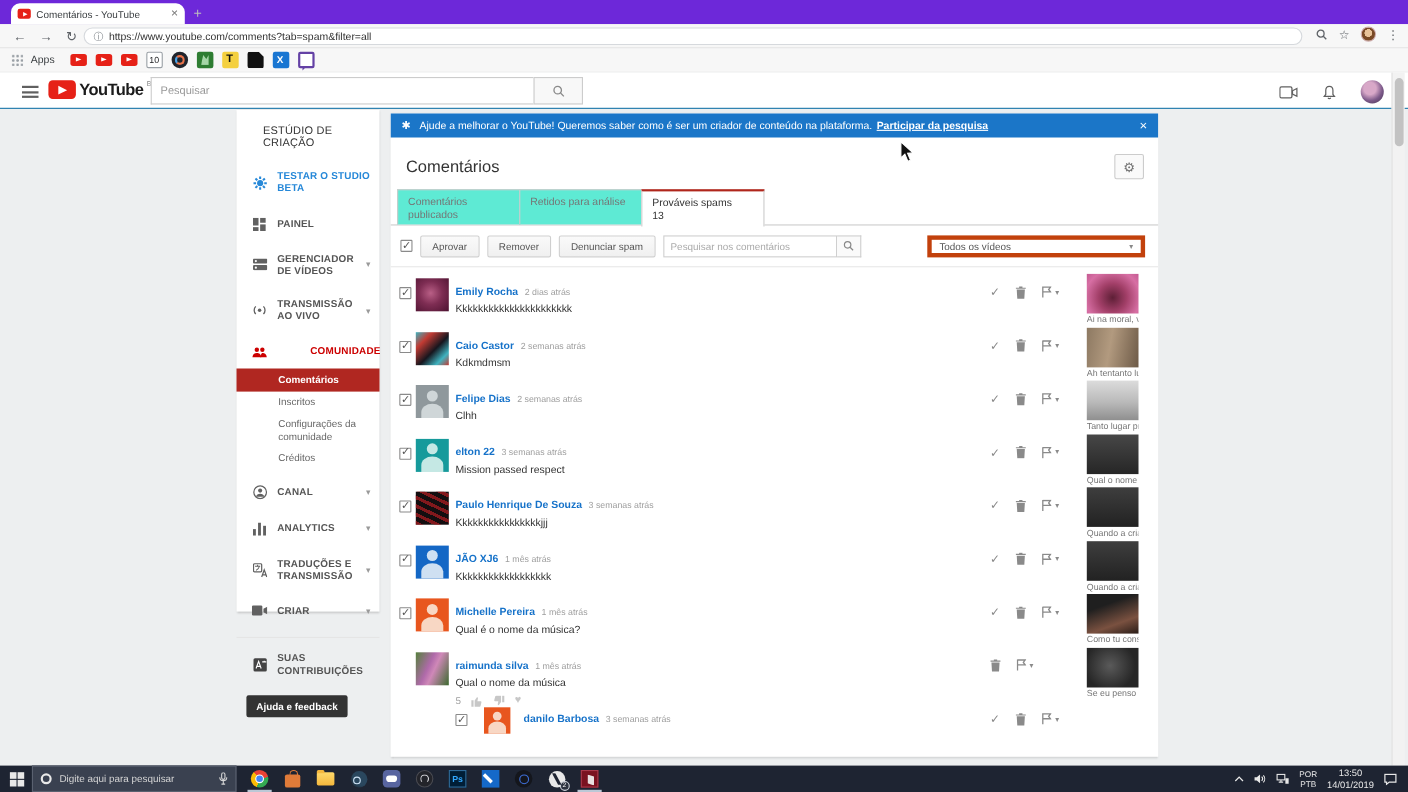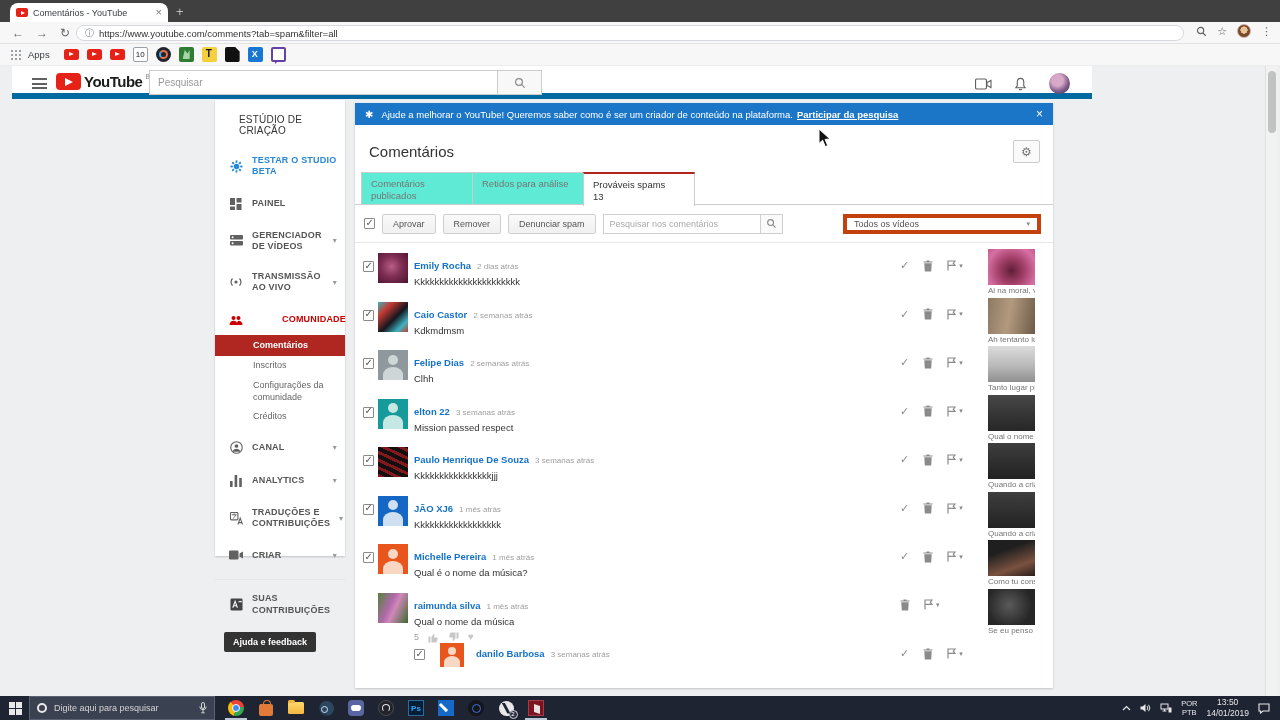--- a/index.html
+++ b/index.html
@@ -1,19 +1,19 @@
 <!DOCTYPE html>
 <html><head>
 <meta charset="utf-8">
 <style>
   * { margin:0; padding:0; box-sizing:border-box; }
   html,body { width:1280px; height:720px; overflow:hidden; font-family:"Liberation Sans", sans-serif; background:#edeff0; }
 
   
-  #titlebar { position:absolute; left:0; top:0; width:1280px; height:22px; background:#404040; }
+  #titlebar { position:absolute; left:0; top:0; width:1280px; height:22px; background:#6d28d9; }
   .btab { position:absolute; left:10px; top:3px; width:158px; height:19px; background:#fff; border-radius:8px 8px 0 0; display:flex; align-items:center; padding:0 6px; gap:5px; }
   .btab .fav { width:12px; height:9px; background:#e62117; border-radius:2px; position:relative; flex:0 0 auto;}
   .btab .fav::after { content:""; position:absolute; left:4.5px; top:2.5px; border-left:4px solid #fff; border-top:2px solid transparent; border-bottom:2px solid transparent; }
   .btab .ttl { font-size:9px; color:#3c4043; white-space:nowrap; overflow:hidden; flex:1; }
   .btab .tclose { font-size:11px; color:#7a7a7a; line-height:1; }
   .newtab { position:absolute; left:176px; top:4px; color:#bdbdbd; font-size:13px; }
 
   #navbar { position:absolute; left:0; top:22px; width:1280px; height:22px; background:#f7f7f7; border-bottom:1px solid #e2e2e2; display:flex; align-items:center; }
   .navic { color:#5f6368; font-size:12px; margin-left:12px; }
   #omnibox { position:absolute; left:76px; top:3px; width:1108px; height:16px; background:#fff; border:1px solid #d6d9dd; border-radius:8px; display:flex; align-items:center; padding:0 8px; gap:5px; }
@@ -36,21 +36,21 @@
   .bm-green::after{content:"";position:absolute;left:4px;top:3px;width:7px;height:9px;background:#a5d6a7;clip-path:polygon(0 100%,30% 0,70% 40%,100% 0,100% 100%);}
   .bm-yellow { background:#f4d03f; }
   .bm-yellow::after{content:"T";position:absolute;left:4px;top:1px;color:#111;font-size:10px;font-weight:bold;}
   .bm-black { background:#111; clip-path:polygon(0 0,70% 0,100% 30%,100% 100%,0 100%); }
   .bm-blue { background:#1976d2; }
   .bm-blue::after{content:"X";position:absolute;left:4px;top:1.5px;color:#fff;font-size:9px;font-weight:bold;}
   .bm-chat { background:#fff; border:2px solid #6441a5; border-radius:2px; }
   .bm-chat::after{content:"";position:absolute;left:2px;bottom:-4px;border-top:4px solid #6441a5;border-right:4px solid transparent;}
 
   
-  #ytheader { position:absolute; left:12px; top:66px; width:1080px; height:33px; background:#fff; border-bottom:6px solid #0369a1; }
+  #ytheader { position:absolute; left:0; top:66px; width:1280px; height:33px; background:#fff; border-bottom:1px solid #0369a1; }
   .burger { position:absolute; left:20px; top:12px; width:15px; height:11px; border-top:2px solid #606060; border-bottom:2px solid #606060; }
   .burger::after{content:"";position:absolute;left:0;top:2.5px;width:15px;height:2px;background:#606060;}
   .ytlogo { position:absolute; left:44px; top:7px; display:flex; align-items:flex-start; gap:3px; }
   .ytlogo .play { width:25px; height:17px; background:#e62117; border-radius:4px; position:relative; }
   .ytlogo .play::after { content:""; position:absolute; left:9px; top:4.5px; border-left:8px solid #fff; border-top:4px solid transparent; border-bottom:4px solid transparent; }
   .ytlogo .word { font-size:15px; font-weight:bold; color:#1b1b1b; letter-spacing:-0.5px; line-height:17px;}
   .ytlogo sup { font-size:6.5px; color:#888; font-weight:normal; }
   .ytsearch { position:absolute; left:137px; top:4px; display:flex; }
   .ytsearch input { width:348px; height:25px; border:1px solid #ccc; border-right:none; font-size:10px; padding:0 8px; color:#111; outline:none;}
   .ytsearch input::placeholder { color:#999; }
@@ -362,21 +362,21 @@
     <div class="sb-item">
       <span class="sb-ic">
           <svg class="gi" width="13" height="13" viewBox="0 0 14 14">
             <rect x="0.5" y="0.5" width="8" height="8" rx="1" fill="none" stroke="#616161" stroke-width="1.2"></rect>
             <line x1="2" y1="3" x2="7" y2="3" stroke="#616161"></line>
             <line x1="4.5" y1="1.5" x2="4.5" y2="3" stroke="#616161"></line>
             <path d="M3 7 C4.5 6 6 4.5 6.3 3" fill="none" stroke="#616161"></path>
             <path d="M8.5 13.5 L11 6.5 L13.5 13.5 M9.4 11.4 H12.6" fill="none" stroke="#616161" stroke-width="1.2"></path>
           </svg>
         </span>
-      <span class="lbl">TRADUÇÕES E CONTRIBUIÇÕES</span>
+      <span class="lbl">TRADUÇÕES E TRANSMISSÃO</span>
       <span class="chev">▾</span>
     </div>
 
     <div class="sb-item">
       <span class="sb-ic">
           <svg class="gi" width="14" height="10" viewBox="0 0 14 10">
             <rect x="0" y="0.5" width="9.5" height="9" rx="1.2" fill="#616161"></rect>
             <path d="M10.5 3.5 L14 1.5 V8.5 L10.5 6.5 Z" fill="#616161"></path>
           </svg>
         </span>

